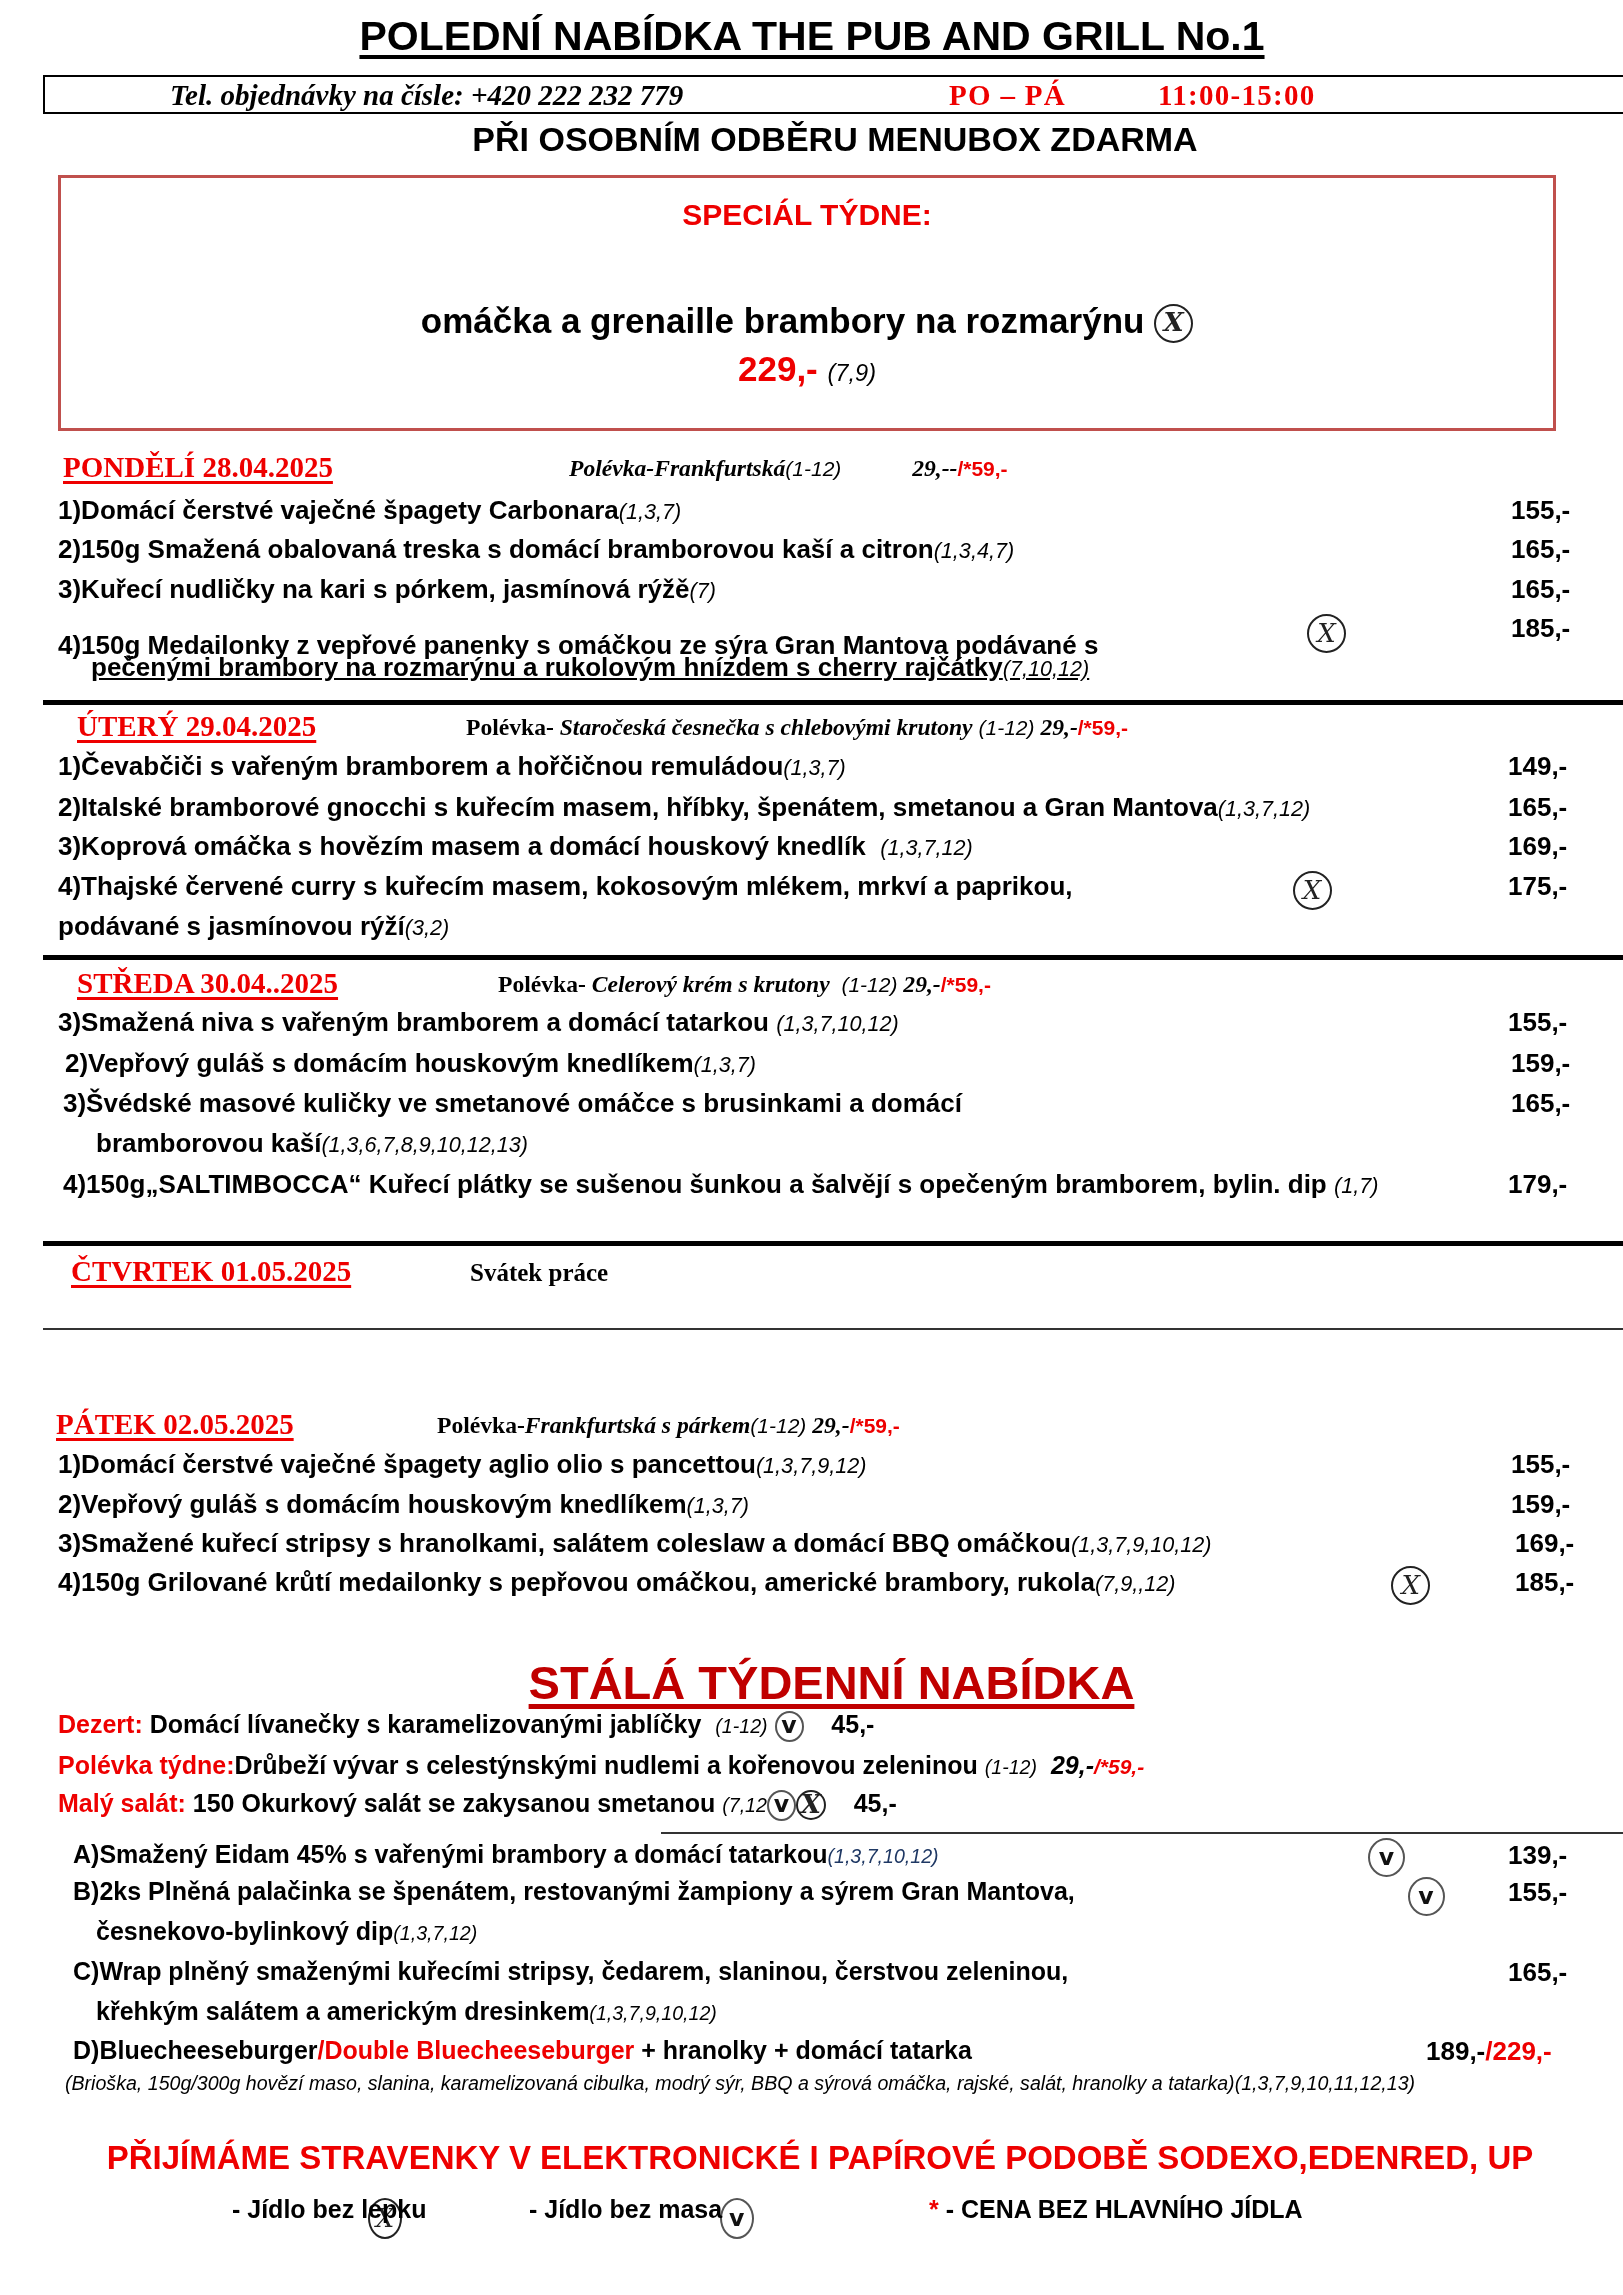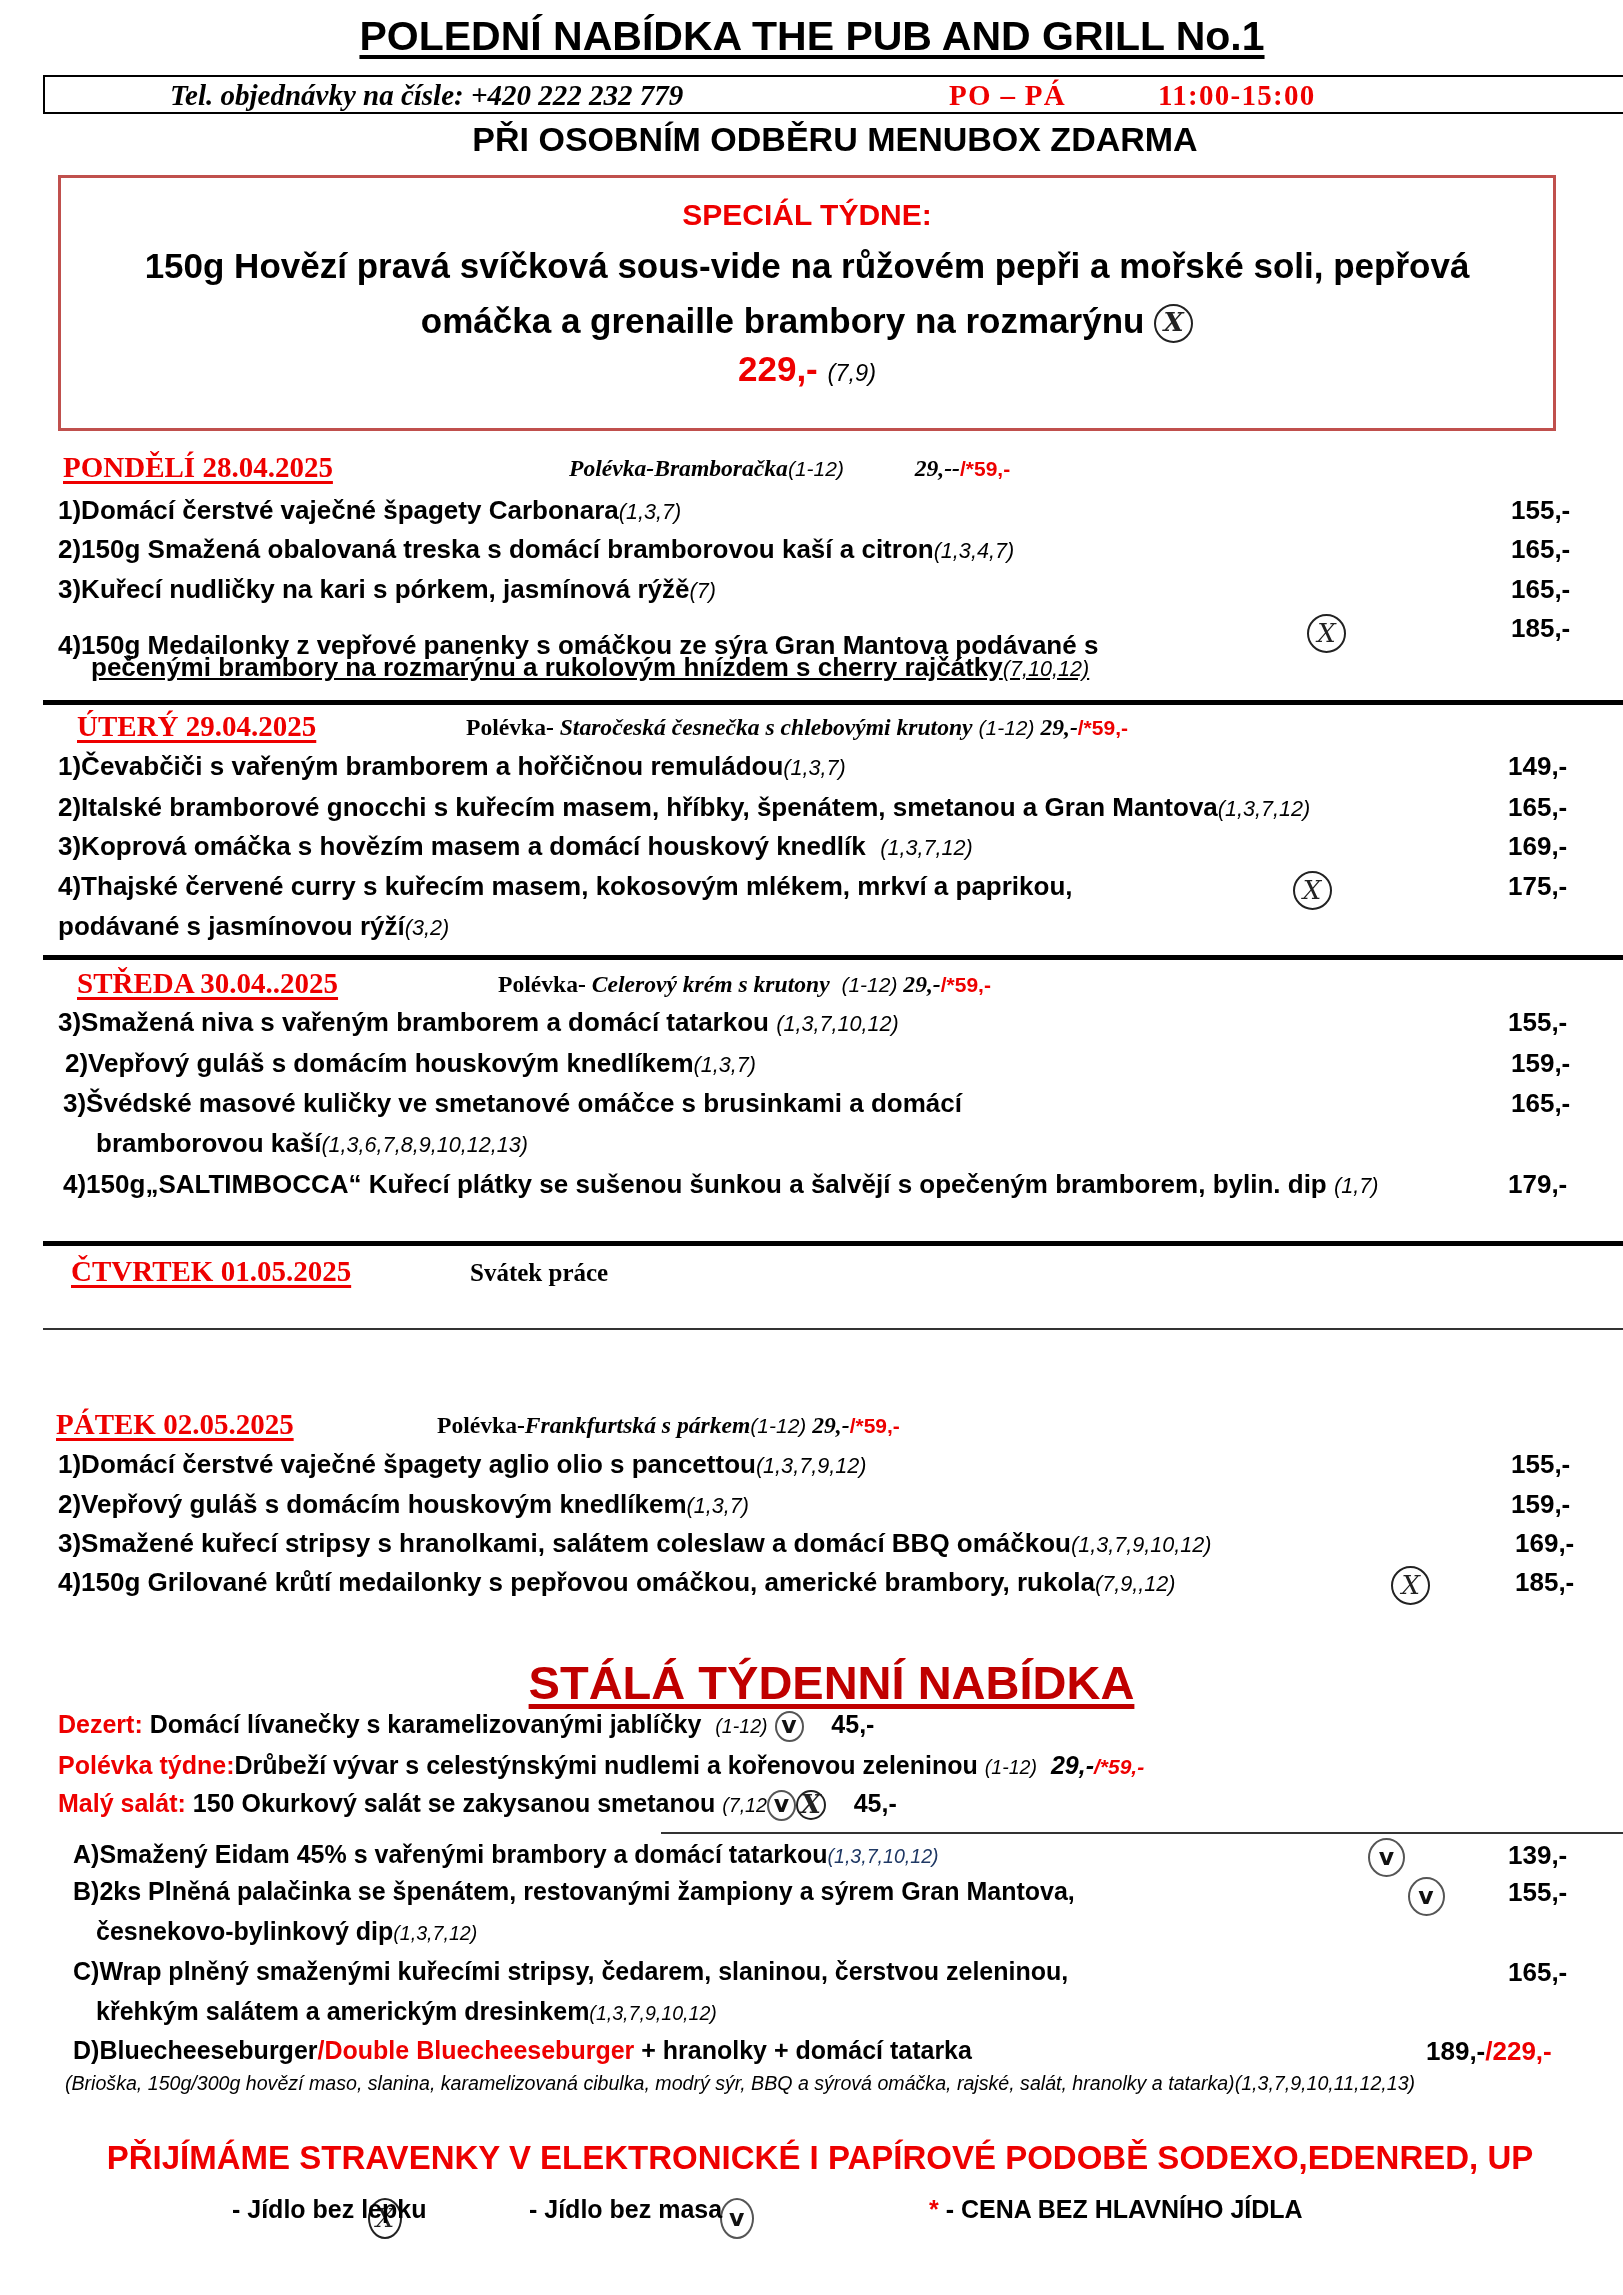--- a/index.html
+++ b/index.html
@@ -75,35 +75,35 @@
 <div id="contact-box" class="abs"></div>
 <div id="contact-phone" class="abs serif">Tel. objednávky na čísle: +420 222 232 779</div>
 <div id="contact-days" class="abs serif red">PO – PÁ</div>
 <div id="contact-hours" class="abs serif red">11:00-15:00</div>
 <div id="menubox" class="abs sans">PŘI OSOBNÍM ODBĚRU MENUBOX ZDARMA</div>
 
 
 <div id="special" class="abs sans">
   <div id="special-label" class="red">SPECIÁL TÝDNE:</div>
   <div id="special-dish">
-    <span>150g Hovězí pravá svíčková sous-vide na růžovém pepři a mořské soli, pepřová</span><br>
+    <br>
     <span>omáčka a grenaille brambory na rozmarýnu</span>
     <span class="icon icon-gf"></span>
   </div>
   <div id="special-price">
     <span class="red">229,-</span>
     <span class="it">(7,9)</span>
   </div>
 </div>
 
 
 <div class="abs day-head" style="top:451px;">
   <span class="day-name" style="left:63px;">PONDĚLÍ 28.04.2025</span>
   <span class="soup" style="left:569px; top:3.9px;">
-    <span class="si">Polévka-</span><span class="si">Bramboračka</span><span class="al">(1-12)</span>
+    <span class="si">Polévka-</span><span class="si">Frankfurtská</span><span class="al">(1-12)</span>
     <span style="display:inline-block;width:59px"></span>
     <span class="pr">29,--</span><span class="pr2">/*59,-</span>
   </span>
 </div>
 <div class="abs item" style="top:495px;"><span>1)Domácí čerstvé vaječné špagety Carbonara</span><span class="al">(1,3,7)</span></div>
 <div class="price" style="left:1511px; top:495px;">155,-</div>
 <div class="abs item" style="top:534px;"><span>2)150g Smažená obalovaná treska s domácí bramborovou kaší a citron</span><span class="al">(1,3,4,7)</span></div>
 <div class="price" style="left:1511px; top:534px;">165,-</div>
 <div class="abs item" style="top:574px;"><span>3)Kuřecí nudličky na kari s pórkem, jasmínová rýžě</span><span class="al">(7)</span></div>
 <div class="price" style="left:1511px; top:574px;">165,-</div>

